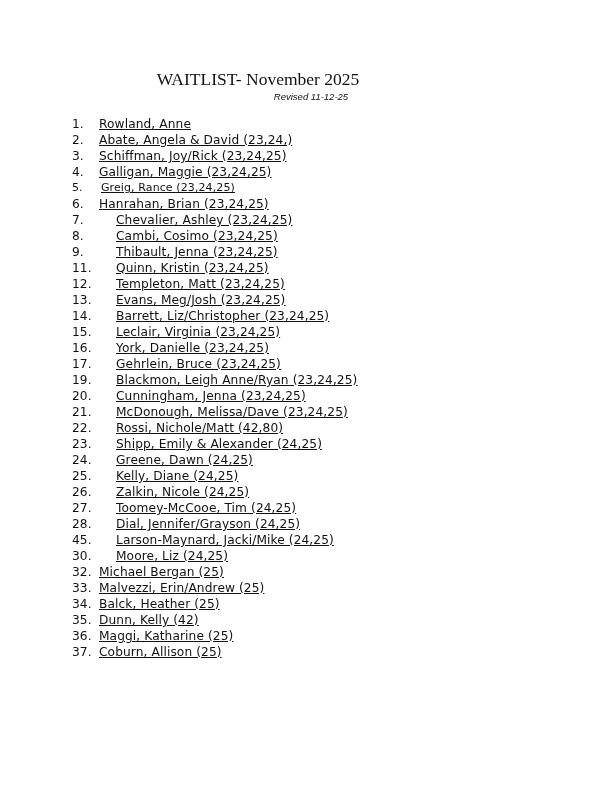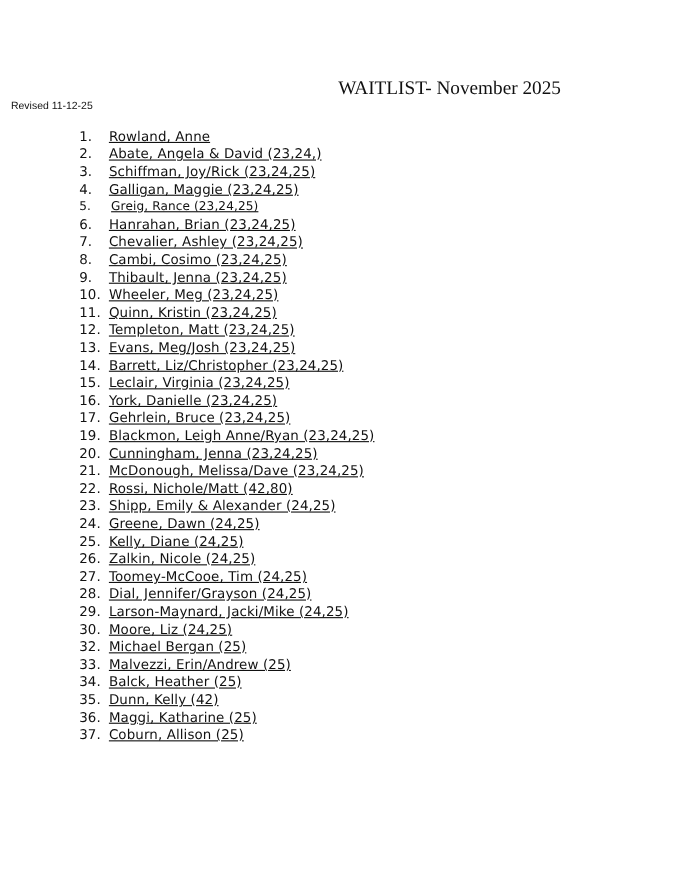--- a/index.html
+++ b/index.html
@@ -12,37 +12,39 @@
       height: 792px;
       position: relative;
       overflow: hidden;
       color: #111111;
     }
     .title {
       position: absolute;
       top: 69px;
       left: 0;
       width: 510px;
-      text-align: right;
+      text-align: center;
       font-family: "Liberation Serif", serif;
       font-size: 17.5px;
       line-height: 20px;
       padding-left: 6px;
       box-sizing: border-box;
     }
     .subtitle {
       position: absolute;
       top: 91px;
       left: 0;
       width: 612px;
+      text-align: center;
       font-family: "Liberation Sans", sans-serif;
       font-size: 9.5px;
       line-height: 11px;
       padding-left: 10px;
       box-sizing: border-box;
+      font-style: italic;
     }
     .list {
       position: absolute;
       top: 116px;
       left: 72px;
       margin: 0;
       padding: 0;
       list-style: none;
       font-family: "DejaVu Sans", sans-serif;
       font-size: 12.2px;
@@ -55,57 +57,56 @@
       white-space: nowrap;
       position: relative;
     }
     .num {
       display: inline-block;
       width: 27px;
     }
     .small-entry {
       font-size: 11px;
     }
-    .indent-extra .text { margin-left: 0; }
+    .indent-extra .text { margin-left: 17px; }
   </style>
 </head>
 <body>
 
 <div class="title">WAITLIST- November 2025</div>
 <div class="subtitle">Revised 11-12-25</div>
 
 <ul class="list">
   <li><span class="num">1.</span><span class="text">Rowland, Anne</span></li>
   <li><span class="num">2.</span><span class="text">Abate, Angela &amp; David (23,24,)</span></li>
   <li><span class="num">3.</span><span class="text">Schiffman, Joy/Rick (23,24,25)</span></li>
   <li><span class="num">4.</span><span class="text">Galligan, Maggie (23,24,25)</span></li>
   <li class="small-entry"><span class="num">5.</span><span class="text" style="margin-left:2px">Greig, Rance (23,24,25)</span></li>
   <li><span class="num">6.</span><span class="text">Hanrahan, Brian (23,24,25)</span></li>
   <li class="indent-extra"><span class="num">7.</span><span class="text">Chevalier, Ashley (23,24,25)</span></li>
   <li class="indent-extra"><span class="num">8.</span><span class="text">Cambi, Cosimo (23,24,25)</span></li>
   <li class="indent-extra"><span class="num">9.</span><span class="text">Thibault, Jenna (23,24,25)</span></li>
-  <li class="indent-extra"><span class="num">10.</span><span class="text">Wheeler, Meg (23,24,25)</span></li>
   <li class="indent-extra"><span class="num">11.</span><span class="text">Quinn, Kristin (23,24,25)</span></li>
   <li class="indent-extra"><span class="num">12.</span><span class="text">Templeton, Matt (23,24,25)</span></li>
   <li class="indent-extra"><span class="num">13.</span><span class="text">Evans, Meg/Josh (23,24,25)</span></li>
   <li class="indent-extra"><span class="num">14.</span><span class="text">Barrett, Liz/Christopher (23,24,25)</span></li>
   <li class="indent-extra"><span class="num">15.</span><span class="text">Leclair, Virginia (23,24,25)</span></li>
   <li class="indent-extra"><span class="num">16.</span><span class="text">York, Danielle (23,24,25)</span></li>
   <li class="indent-extra"><span class="num">17.</span><span class="text">Gehrlein, Bruce (23,24,25)</span></li>
   <li class="indent-extra"><span class="num">19.</span><span class="text">Blackmon, Leigh Anne/Ryan (23,24,25)</span></li>
   <li class="indent-extra"><span class="num">20.</span><span class="text">Cunningham, Jenna (23,24,25)</span></li>
   <li class="indent-extra"><span class="num">21.</span><span class="text">McDonough, Melissa/Dave (23,24,25)</span></li>
   <li class="indent-extra"><span class="num">22.</span><span class="text">Rossi, Nichole/Matt (42,80)</span></li>
   <li class="indent-extra"><span class="num">23.</span><span class="text">Shipp, Emily &amp; Alexander (24,25)</span></li>
   <li class="indent-extra"><span class="num">24.</span><span class="text">Greene, Dawn (24,25)</span></li>
   <li class="indent-extra"><span class="num">25.</span><span class="text">Kelly, Diane (24,25)</span></li>
   <li class="indent-extra"><span class="num">26.</span><span class="text">Zalkin, Nicole (24,25)</span></li>
   <li class="indent-extra"><span class="num">27.</span><span class="text">Toomey-McCooe, Tim (24,25)</span></li>
   <li class="indent-extra"><span class="num">28.</span><span class="text">Dial, Jennifer/Grayson (24,25)</span></li>
-  <li class="indent-extra"><span class="num">29.</span><span class="text">Larson-Maynard, Jacki/Mike (24,25)</span></li>
+  <li class="indent-extra"><span class="num">45.</span><span class="text">Larson-Maynard, Jacki/Mike (24,25)</span></li>
   <li class="indent-extra"><span class="num">30.</span><span class="text">Moore, Liz (24,25)</span></li>
   <li><span class="num">32.</span><span class="text">Michael Bergan (25)</span></li>
   <li><span class="num">33.</span><span class="text">Malvezzi, Erin/Andrew (25)</span></li>
   <li><span class="num">34.</span><span class="text">Balck, Heather (25)</span></li>
   <li><span class="num">35.</span><span class="text">Dunn, Kelly (42)</span></li>
   <li><span class="num">36.</span><span class="text">Maggi, Katharine (25)</span></li>
   <li><span class="num">37.</span><span class="text">Coburn, Allison (25)</span></li>
 </ul>
 
 </body></html>

